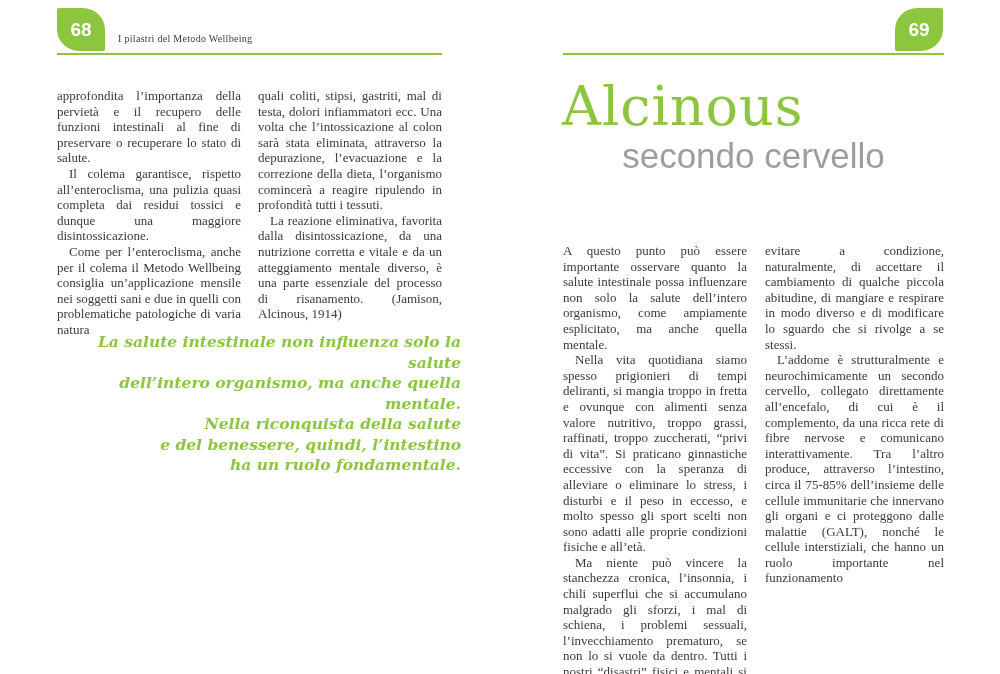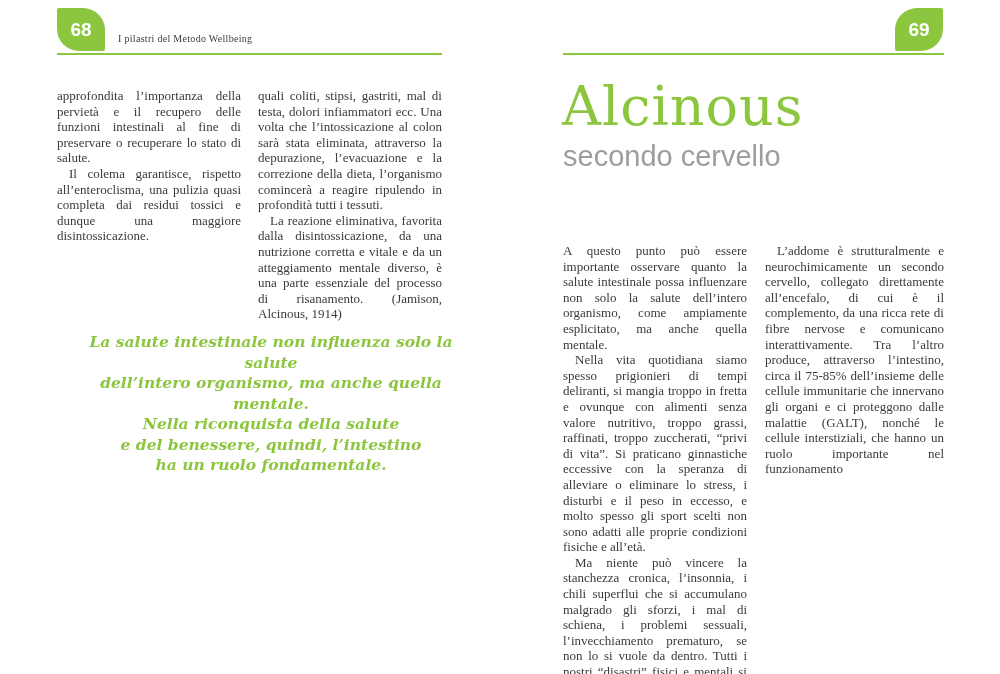--- a/index.html
+++ b/index.html
@@ -32,33 +32,33 @@
     position:absolute;width:184px;font-size:13px;line-height:15.6px;
     text-align:justify;color:var(--text);hyphens:auto;-webkit-hyphens:auto;
   }
   .col-l1{left:57px;top:88px;}
   .col-l2{left:258px;top:88px;}
   .col-r1{left:563px;top:243px;}
   .col-r2{left:765px;top:243px;width:179px;}
   .para{margin:0;}
   .para.indent{text-indent:12px;}
   .pull-quote{
-    position:absolute;left:81px;top:332px;width:380px;text-align:center;
+    position:absolute;left:81px;top:332px;width:380px;text-align:right;
     color:var(--green);font-family:"DejaVu Serif", serif;
     font-style:italic;font-weight:bold;font-size:15.5px;line-height:20.5px;
   }
   .chapter-title{
     position:absolute;left:562px;top:80px;
     font-family:"DejaVu Serif", serif;font-weight:normal;
     color:var(--green);font-size:54px;line-height:54px;letter-spacing:1px;
   }
   .chapter-subtitle{
-    position:absolute;left:563px;top:140px;width:381px;text-align:left;
+    position:absolute;left:563px;top:140px;width:381px;text-align:center;
     font-family:"Liberation Sans", sans-serif;color:var(--gray);
-    font-size:29px;line-height:32px;
+    font-size:35px;line-height:32px;
   }
 </style>
 </head>
 <body>
 
 <div class="spread">
 
   <div class="leaf leaf-left">
     <span>68</span>
   </div>
@@ -66,31 +66,33 @@
   <div class="rule rule-left"></div>
 
   <div class="leaf leaf-right">
     <span>69</span>
   </div>
   <div class="rule rule-right"></div>
 
   <div class="col col-l1">
       <p class="para">approfondita l’importanza della pervietà e il recupero delle funzioni intestinali al fine di preservare o recuperare lo stato di salute.</p>
       <p class="para indent">Il colema garantisce, rispetto all’enteroclisma, una pulizia quasi completa dai residui tossici e dunque una maggiore disintossicazione.</p>
+      <p class="para indent">Come per l’enteroclisma, anche per il colema il Metodo Wellbeing consiglia un’applicazione mensile nei soggetti sani e due in quelli con problematiche patologiche di varia natura</p>
     </div>
   <div class="col col-l2">
       <p class="para">quali coliti, stipsi, gastriti, mal di testa, dolori infiammatori ecc. Una volta che l’intossicazione al colon sarà stata eliminata, attraverso la depurazione, l’evacuazione e la correzione della dieta, l’organismo comincerà a reagire ripulendo in profondità tutti i tessuti.</p>
       <p class="para indent">La reazione eliminativa, favorita dalla disintossicazione, da una nutrizione corretta e vitale e da un atteggiamento mentale diverso, è una parte essenziale del processo di risanamento. (Jamison, Alcinous, 1914)</p>
     </div>
   <div class="pull-quote">La salute intestinale non influenza solo la salute<br>dell’intero organismo, ma anche quella mentale.<br>Nella riconquista della salute<br>e del benessere, quindi, l’intestino<br>ha un ruolo fondamentale.</div>
 
   <h1 class="chapter-title">Alcinous</h1>
   <div class="chapter-subtitle">secondo cervello</div>
   <div class="col col-r1">
       <p class="para">A questo punto può essere importante osservare quanto la salute intestinale possa influenzare non solo la salute dell’intero organismo, come ampiamente esplicitato, ma anche quella mentale.</p>
       <p class="para indent">Nella vita quotidiana siamo spesso prigionieri di tempi deliranti, si mangia troppo in fretta e ovunque con alimenti senza valore nutritivo, troppo grassi, raffinati, troppo zuccherati, “privi di vita”. Si praticano ginnastiche eccessive con la speranza di alleviare o eliminare lo stress, i disturbi e il peso in eccesso, e molto spesso gli sport scelti non sono adatti alle proprie condizioni fisiche e all’età.</p>
       <p class="para indent">Ma niente può vincere la stanchezza cronica, l’insonnia, i chili superflui che si accumulano malgrado gli sforzi, i mal di schiena, i problemi sessuali, l’invecchiamento prematuro, se non lo si vuole da dentro. Tutti i nostri “disastri” fisici e mentali si possono e si devono</p>
     </div>
   <div class="col col-r2">
+      <p class="para">evitare a condizione, naturalmente, di accettare il cambiamento di qualche piccola abitudine, di mangiare e respirare in modo diverso e di modificare lo sguardo che si rivolge a se stessi.</p>
       <p class="para indent">L’addome è strutturalmente e neurochimicamente un secondo cervello, collegato direttamente all’encefalo, di cui è il complemento, da una ricca rete di fibre nervose e comunicano interattivamente. Tra l’altro produce, attraverso l’intestino, circa il 75-85% dell’insieme delle cellule immunitarie che innervano gli organi e ci proteggono dalle malattie (GALT), nonché le cellule interstiziali, che hanno un ruolo importante nel funzionamento</p>
     </div>
 
 </div>
 
 </body></html>

